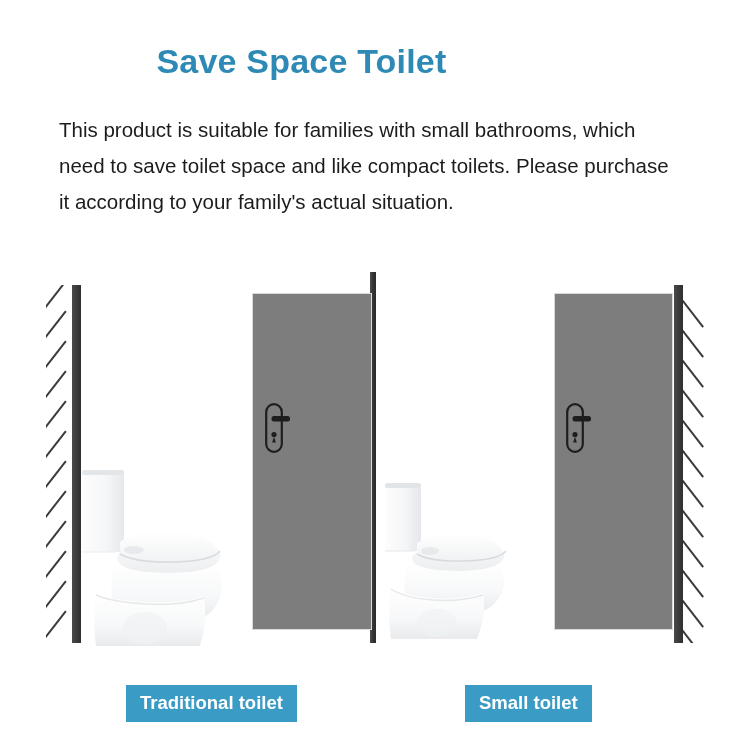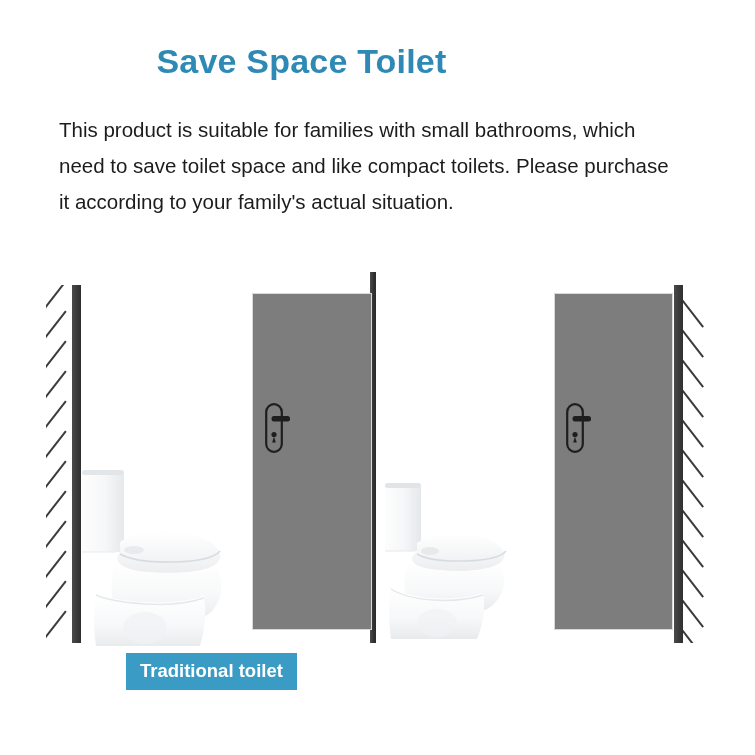--- a/index.html
+++ b/index.html
@@ -74,20 +74,21 @@
   
   .label {
     position:absolute;
     background:#3a9cc4;
     color:#ffffff;
     font-weight:bold;
     font-size:18.5px;
     text-align:center;
     padding:7px 14px 8px;
     white-space:nowrap;
+    margin-top:32px;
   }
   .label-trad  { left:126px; top:653px; }
   .label-small { left:465px; top:653px; }
 </style>
 </head>
 <body>
 
 <div class="page">
 
   <div class="title">Save Space Toilet</div>
@@ -216,14 +217,15 @@
       <path d="M8 114 q-4 26 0 52 h86 q10-25 6-46 q-22 7-50 5 q-28-2-42-11 z" fill="url(#bdG2)"></path>
       <path d="M8 116 q14 9 42 11 q28 2 50-5" stroke="#e5e7ea" stroke-width="1.4" fill="none"></path>
       <ellipse cx="54" cy="150" rx="20" ry="14" fill="#f0f2f4" opacity="0.7"></ellipse>
       <path d="M2 78 h30" stroke="#e9ebed" stroke-width="1.2" fill="none"></path>
     </svg>
 
   </div>
 
   <div class="label label-trad">Traditional toilet</div>
 
+  <div class="label label-small">Small toilet</div>
 
 </div>
 
 </body></html>

